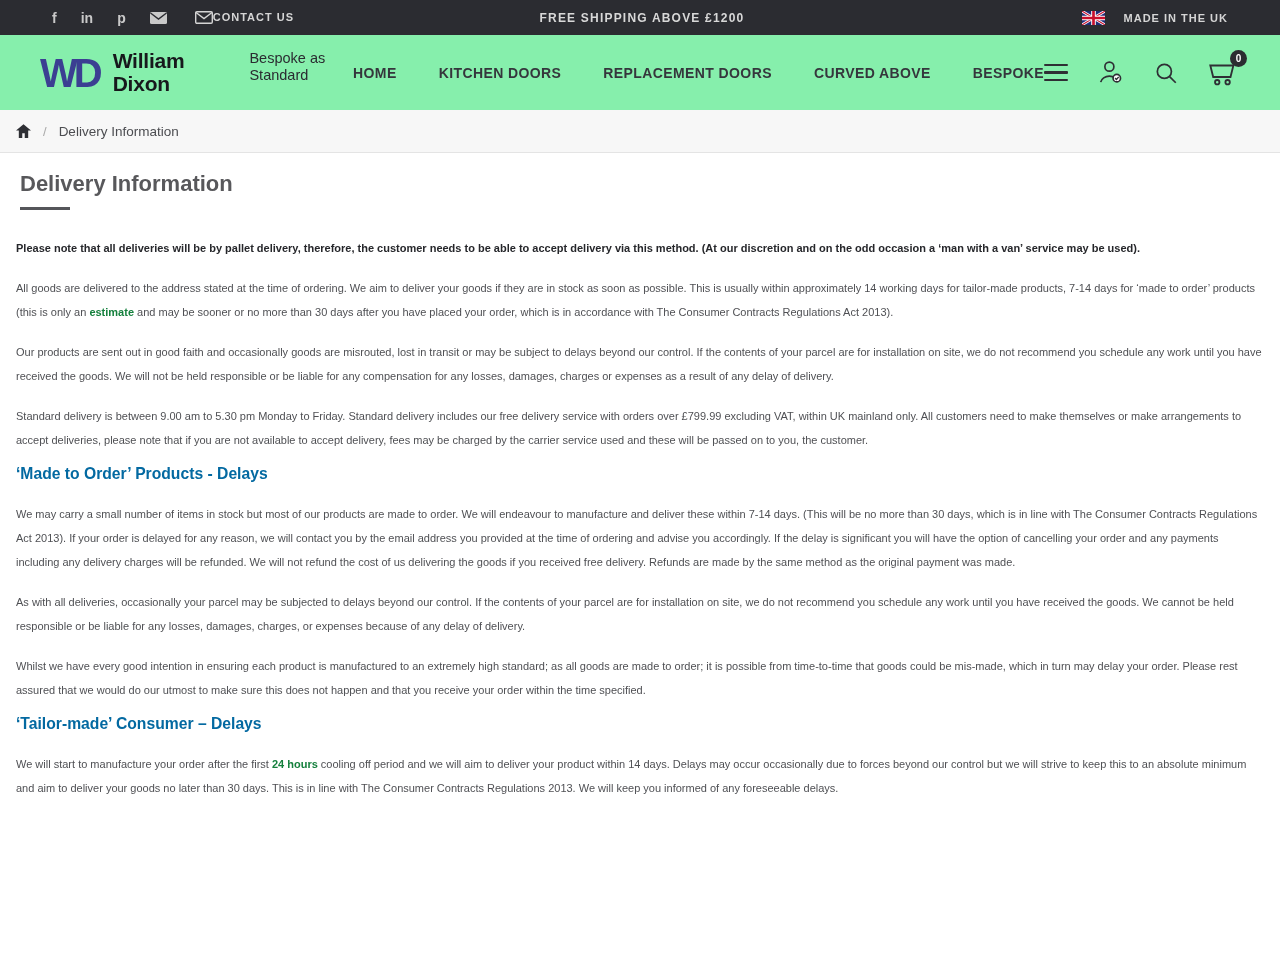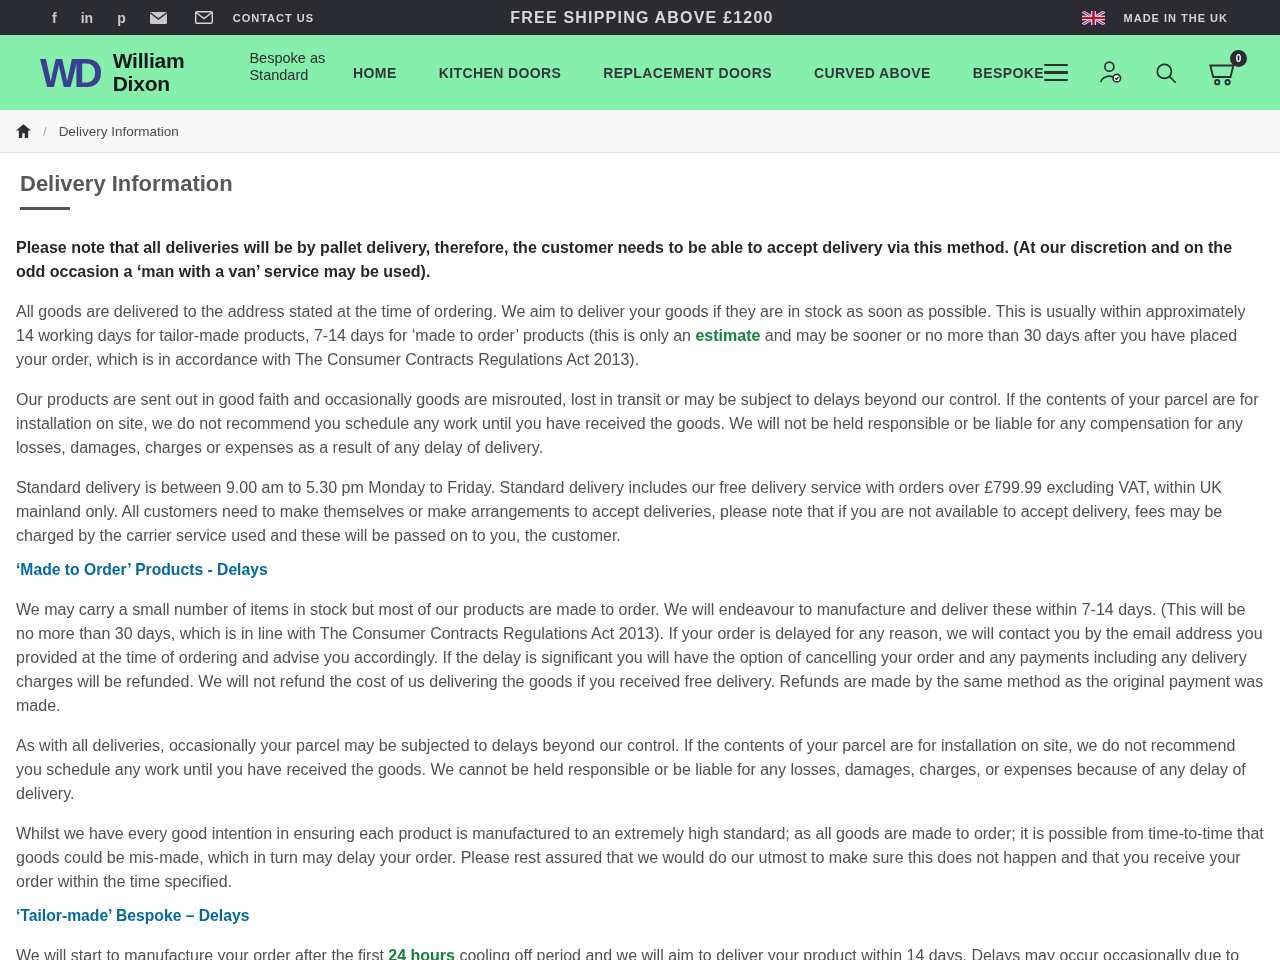--- a/index.html
+++ b/index.html
@@ -22,35 +22,35 @@
     font-weight: 700;
     font-size: 14px;
     text-decoration: none;
     cursor: pointer;
     display: inline-flex;
     align-items: center;
     line-height: 1;
   }
   .contact {
     display: inline-flex;
-    align-items: center;
-    gap: 20px;
+    align-items: flex-start;
+    gap: 0;
     color: #d5d5d5;
     font-size: 11px;
     font-weight: 700;
     letter-spacing: 1px;
     text-decoration: none;
     cursor: pointer;
     margin-left: 4px;
   }
   .topbar-promo {
     position: absolute;
     left: 4px; right: 0;
     text-align: center;
-    font-size: 16px;
+    font-size: 12px;
     font-weight: 700;
     letter-spacing: 1.2px;
     color: #d8d8d8;
     pointer-events: none;
   }
   .topbar-right {
     margin-left: auto;
     display: inline-flex;
     align-items: center;
     gap: 19px;
@@ -152,21 +152,21 @@
     margin: 0 0 0 4px;
     line-height: 1.25;
   }
   .title-rule {
     width: 50px;
     height: 3px;
     background: #55565a;
     margin: 9px 0 26px 4px;
   }
   .para {
-    font-size: 16px;
+    font-size: 11px;
     line-height: 24px;
     color: #4f5054;
     margin: 16px 0 10px 0;
   }
   .para strong { color: #15803d; text-align: center; }
   .para-bold { font-weight: 700; color: #26272b; }
   .sub-heading {
     font-size: 15.7px;
     line-height: 24px;
     font-weight: 700;
@@ -280,18 +280,18 @@
     <div class="title-rule"></div>
     <div id="content-blocks">
         <p class="para para-bold">Please note that all deliveries will be by pallet delivery, therefore, the customer needs to be able to accept delivery via this method.  (At our discretion and on the odd occasion a ‘man with a van’ service may be used).</p>
         <p class="para">All goods are delivered to the address stated at the time of ordering. We aim to deliver your goods if they are in stock as soon as possible.  This is usually within approximately 14 working days for tailor-made products, 7-14 days for ‘made to order’ products (this is only an <strong>estimate</strong> and may be sooner or no more than 30 days after you have placed your order, which is in accordance with The Consumer Contracts Regulations Act 2013).</p>
         <p class="para">Our products are sent out in good faith and occasionally goods are misrouted, lost in transit or may be subject to delays beyond our control. If the contents of your parcel are for installation on site, we do not recommend you schedule any work until you have received the goods.  We will not be held responsible or be liable for any compensation for any losses, damages, charges or expenses as a result of any delay of delivery.</p>
         <p class="para">Standard delivery is between 9.00 am to 5.30 pm Monday to Friday.  Standard delivery includes our free delivery service with orders over £799.99 excluding VAT, within UK mainland only.  All customers need to make themselves or make arrangements to accept deliveries, please note that if you are not available to accept delivery, fees may be charged by the carrier service used and these will be passed on to you, the customer.</p>
         <h3 class="sub-heading">‘Made to Order’ Products - Delays</h3>
         <p class="para">We may carry a small number of items in stock but most of our products are made to order.  We will endeavour to manufacture and deliver these within 7-14 days.  (This will be no more than 30 days, which is in line with The Consumer Contracts Regulations Act 2013).  If your order is delayed for any reason, we will contact you by the email address you provided at the time of ordering and advise you accordingly.  If the delay is significant you will have the option of cancelling your order and any payments including any delivery charges will be refunded.  We will not refund the cost of us delivering the goods if you received free delivery.  Refunds are made by the same method as the original payment was made.</p>
         <p class="para">As with all deliveries, occasionally your parcel may be subjected to delays beyond our control.  If the contents of your parcel are for installation on site, we do not recommend you schedule any work until you have received the goods.  We cannot be held responsible or be liable for any losses, damages, charges, or expenses because of any delay of delivery.</p>
         <p class="para">Whilst we have every good intention in ensuring each product is manufactured to an extremely high standard; as all goods are made to order; it is possible from time-to-time that goods could be mis-made, which in turn may delay your order.  Please rest assured that we would do our utmost to make sure this does not happen and that you receive your order within the time specified.</p>
-        <h3 class="sub-heading">‘Tailor-made’ Bespoke – Delays</h3>
+        <h3 class="sub-heading">‘Tailor-made’ Consumer – Delays</h3>
         <p class="para">We will start to manufacture your order after the first <strong>24 hours</strong> cooling off period and we will aim to deliver your product within 14 days.  Delays may occur occasionally due to forces beyond our control but we will strive to keep this to an absolute minimum and aim to deliver your goods no later than 30 days.  This is in line with The Consumer Contracts Regulations 2013.  We will keep you informed of any foreseeable delays.</p>
       </div>
   </main>
 
 </div>
 
 </body></html>

